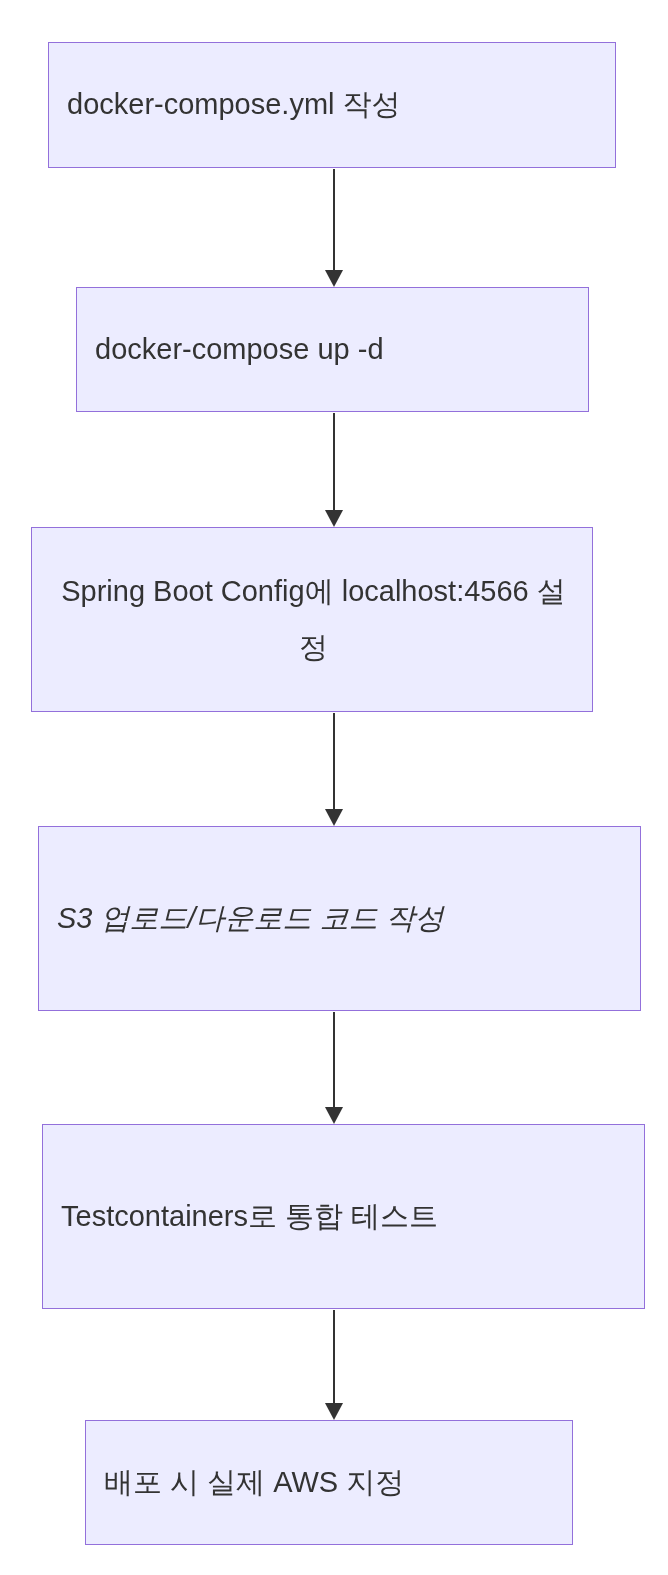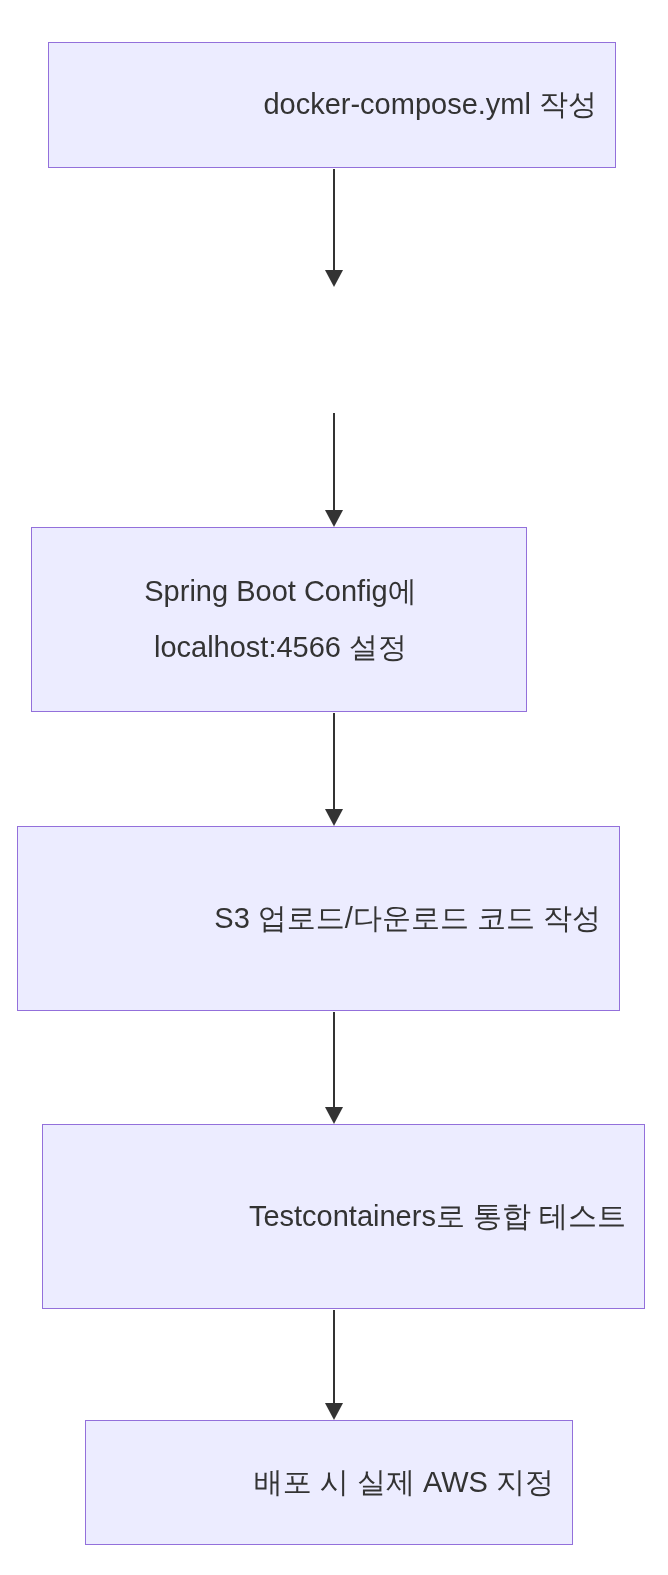--- a/index.html
+++ b/index.html
@@ -15,21 +15,21 @@
     background: #ffffff;
     overflow: hidden;
   }
   .node {
     position: absolute;
     box-sizing: border-box;
     background: #ECECFF;
     border: 1.5px solid #9370DB;
     display: flex;
     align-items: center;
-    justify-content: flex-end;
+    justify-content: flex-start;
     text-align: center;
     padding: 0 18px;
   }
   .node-label {
     font-size: 29px;
     line-height: 1.9;
     color: #333333;
     word-break: break-word;
   }
   .edge {
@@ -61,36 +61,39 @@
 
   <div class="node" style="left:48px; top:42px; width:568px; height:126px;">
     <span class="node-label">docker-compose.yml 작성</span>
   </div>
 
   <div class="edge" style="top:169px; height:118px;">
     <div class="edge-line"></div>
     <div class="edge-arrowhead"></div>
   </div>
 
+  <div class="node" style="left:76px; top:287px; width:513px; height:125px;">
+    <span class="node-label">docker-compose up -d</span>
+  </div>
 
   <div class="edge" style="top:413px; height:114px;">
     <div class="edge-line"></div>
     <div class="edge-arrowhead"></div>
   </div>
 
-  <div class="node" style="left:31px; top:527px; width:496px; height:185px;padding-left:21px;">
+  <div class="node" style="left:31px; top:527px; width:562px; height:185px;padding-left:21px;">
     <span class="node-label">Spring Boot Config에 localhost:4566 설정</span>
   </div>
 
   <div class="edge" style="top:713px; height:113px;">
     <div class="edge-line"></div>
     <div class="edge-arrowhead"></div>
   </div>
 
-  <div class="node" style="left:17px; top:826px; width:603px; height:185px;">
+  <div class="node" style="left:38px; top:826px; width:603px; height:185px;font-style:italic;">
     <span class="node-label">S3 업로드/다운로드 코드 작성</span>
   </div>
 
   <div class="edge" style="top:1012px; height:112px;">
     <div class="edge-line"></div>
     <div class="edge-arrowhead"></div>
   </div>
 
   <div class="node" style="left:42px; top:1124px; width:603px; height:185px;">
     <span class="node-label">Testcontainers로 통합 테스트</span>

